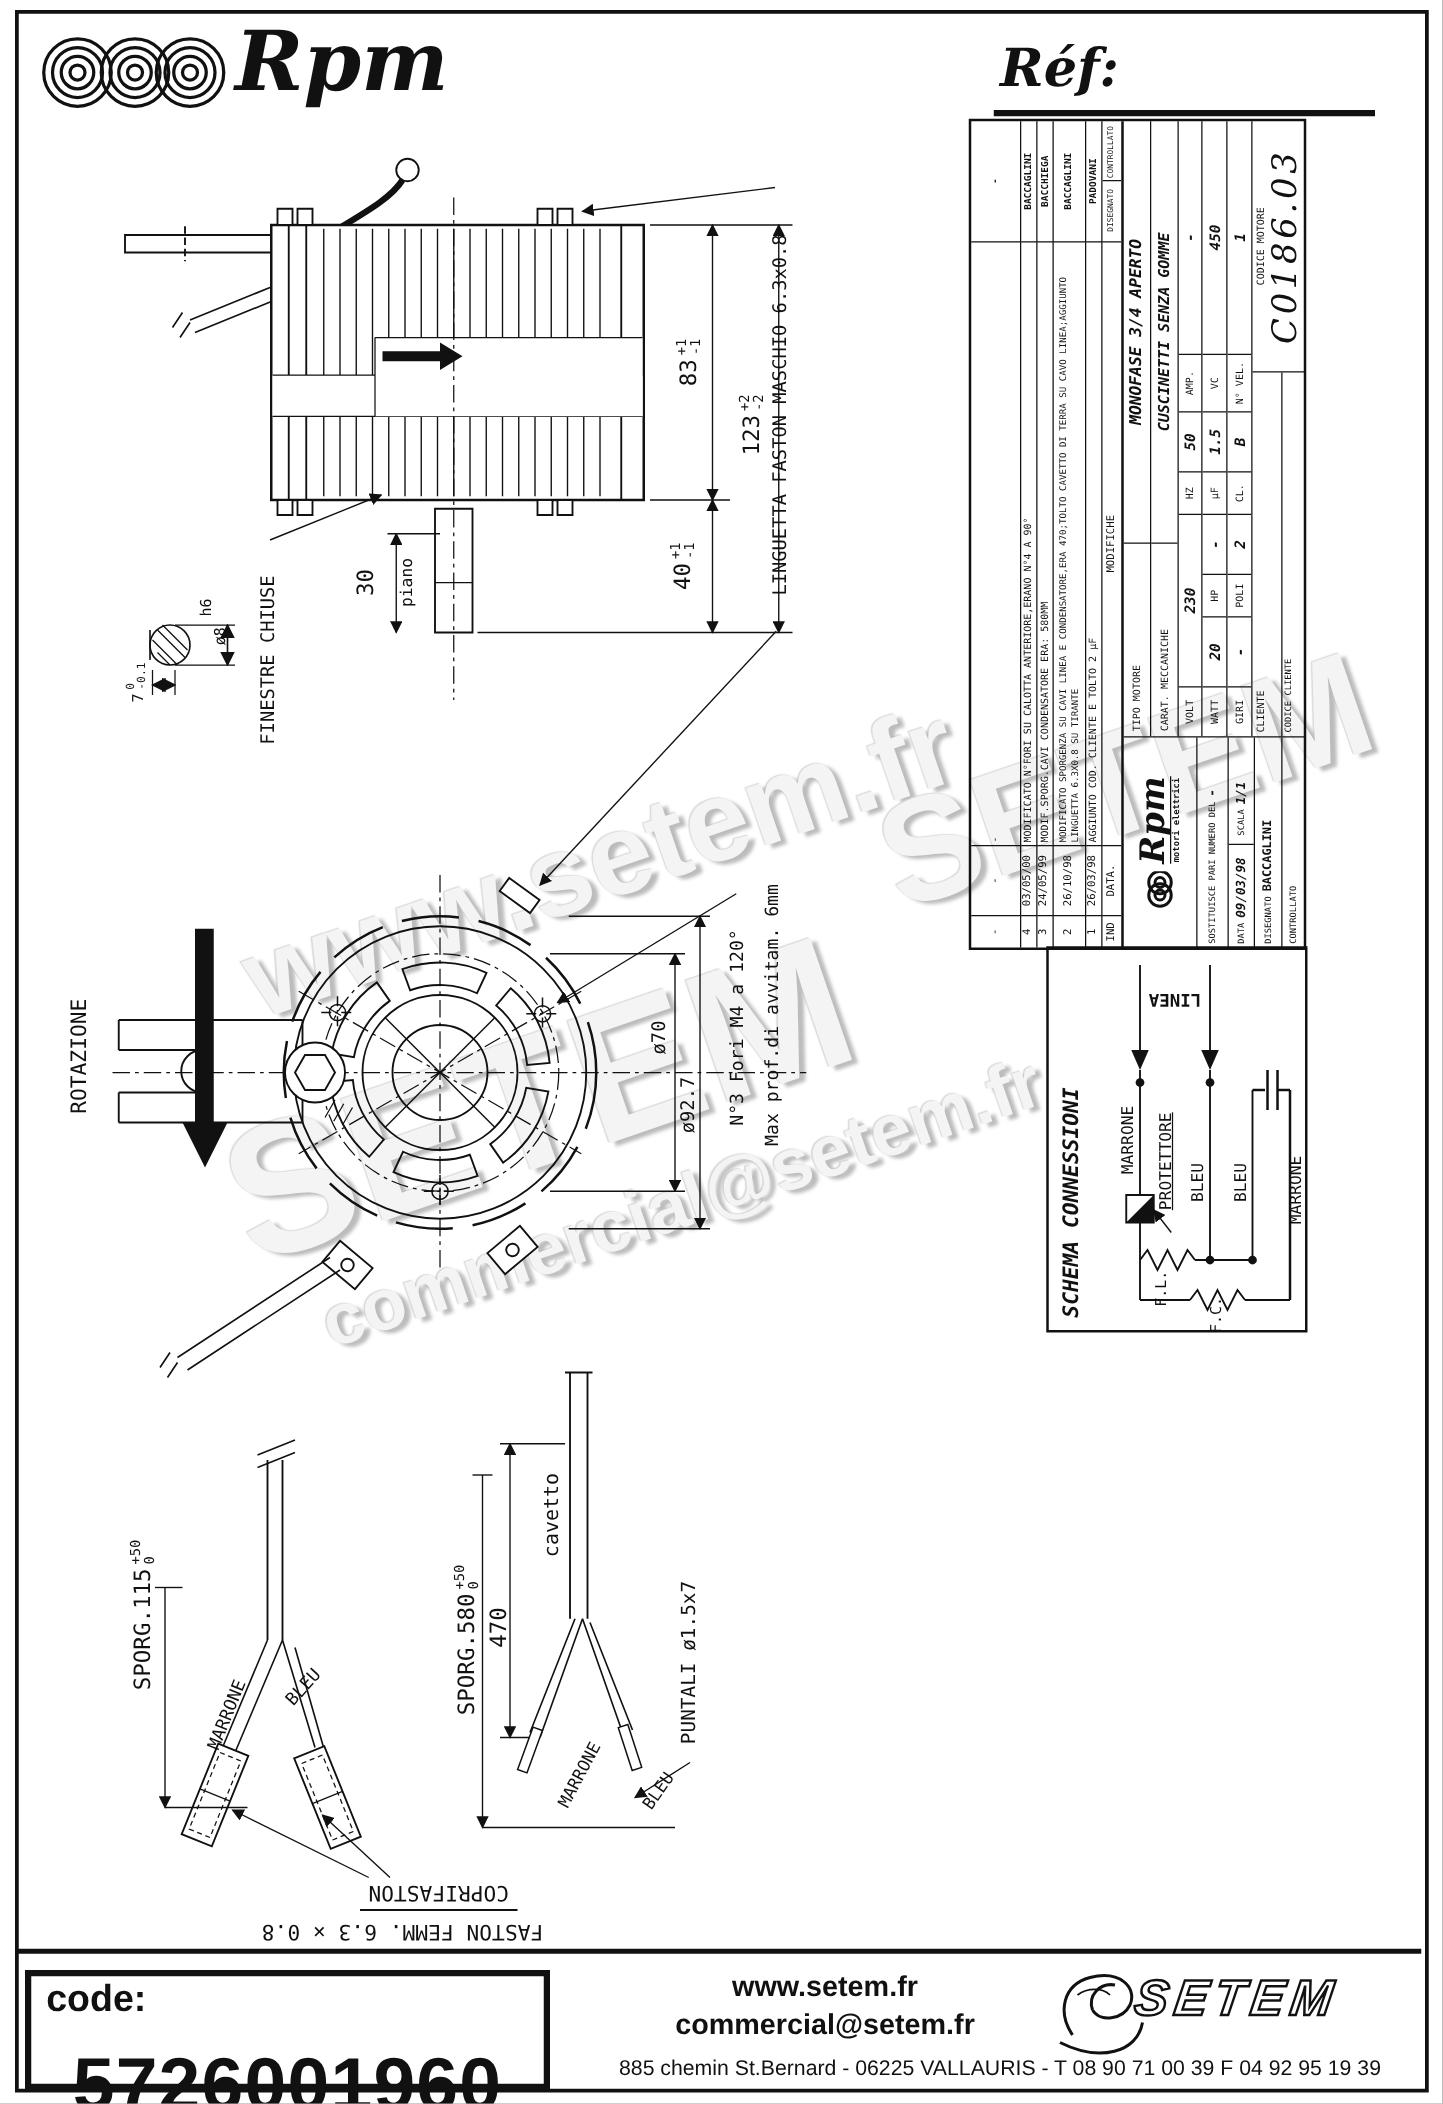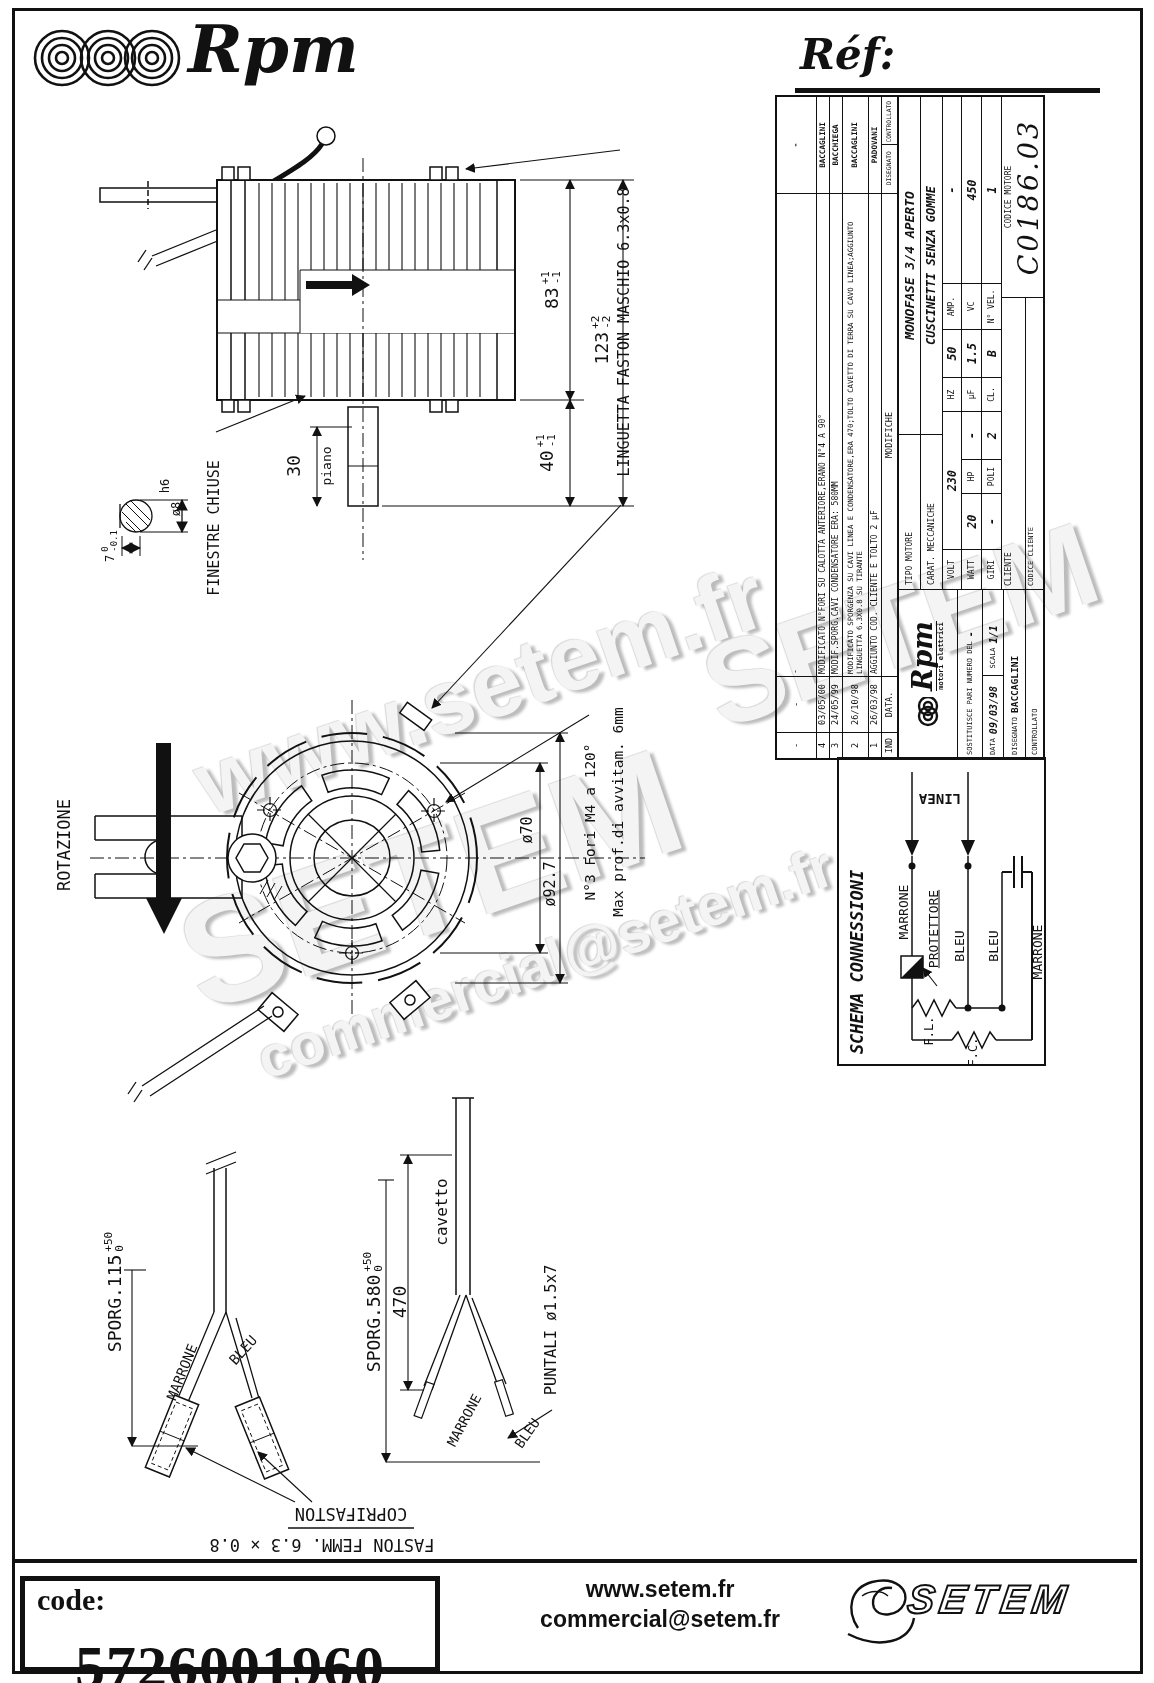--- a/index.html
+++ b/index.html
@@ -73,21 +73,21 @@
   .cliWrap{flex:1;display:flex;flex-direction:column;border-right:1.5px solid #111;}
   .cliente{flex:1;border-bottom:1px solid #111;font-size:8px;padding:2px 3px;}
   .codcli{height:16px;font-size:7px;padding:1px 3px;}
   .codmot{width:200px;display:flex;flex-direction:column;align-items:center;}
   .codmot .cml{font-size:8px;margin-top:2px;}
   .codmot .cmv{flex:1;display:flex;align-items:center;font-style:italic;font-size:27px;letter-spacing:3px;font-family:"DejaVu Serif",serif;}
 
   
   .footer{position:absolute;left:0;top:1563px;width:1154px;height:120px;z-index:4;
      font-family:"Liberation Sans",sans-serif;}
-  .codebox{position:absolute;left:20px;top:13px;width:410px;height:86px;border:5px solid #111;background:#fff;font-family:Liberation Serif, serif;}
+  .codebox{position:absolute;left:20px;top:13px;width:410px;height:86px;border:5px solid #111;background:#fff;}
   .codebox .cl{position:absolute;left:12px;top:2px;font-size:30px;font-weight:bold;}
   .codebox .cv{position:absolute;left:0;right:0;top:28px;text-align:center;font-size:60px;font-weight:bold;letter-spacing:1px;margin-top:24px;}
   .site{position:absolute;left:480px;top:12px;width:360px;text-align:center;font-weight:bold;font-size:23px;line-height:1.3;}
   .addr{position:absolute;left:450px;top:82px;width:700px;text-align:center;font-size:17px;}
   .setemtxt{position:absolute;left:908px;top:14px;font-style:italic;font-weight:900;font-size:40px;
      letter-spacing:5px;color:#fff;-webkit-text-stroke:2px #111;transform:skewX(-8deg);}
 </style>
 </head>
 <body>
 
@@ -525,16 +525,17 @@
 
   <div class="footer">
     <div class="codebox">
       <div class="cl">code:</div>
       <div class="cv">5726001960</div>
     </div>
     <div class="site">
       <div>www.setem.fr</div>
       <div>commercial@setem.fr</div>
     </div>
+    <div class="addr">885 chemin St.Bernard  -  06225 VALLAURIS  -  T 08 90 71 00 39   F 04 92 95 19 39</div>
     <div class="setemtxt">SETEM</div>
   </div>
 
 </div>
 
 </body></html>

